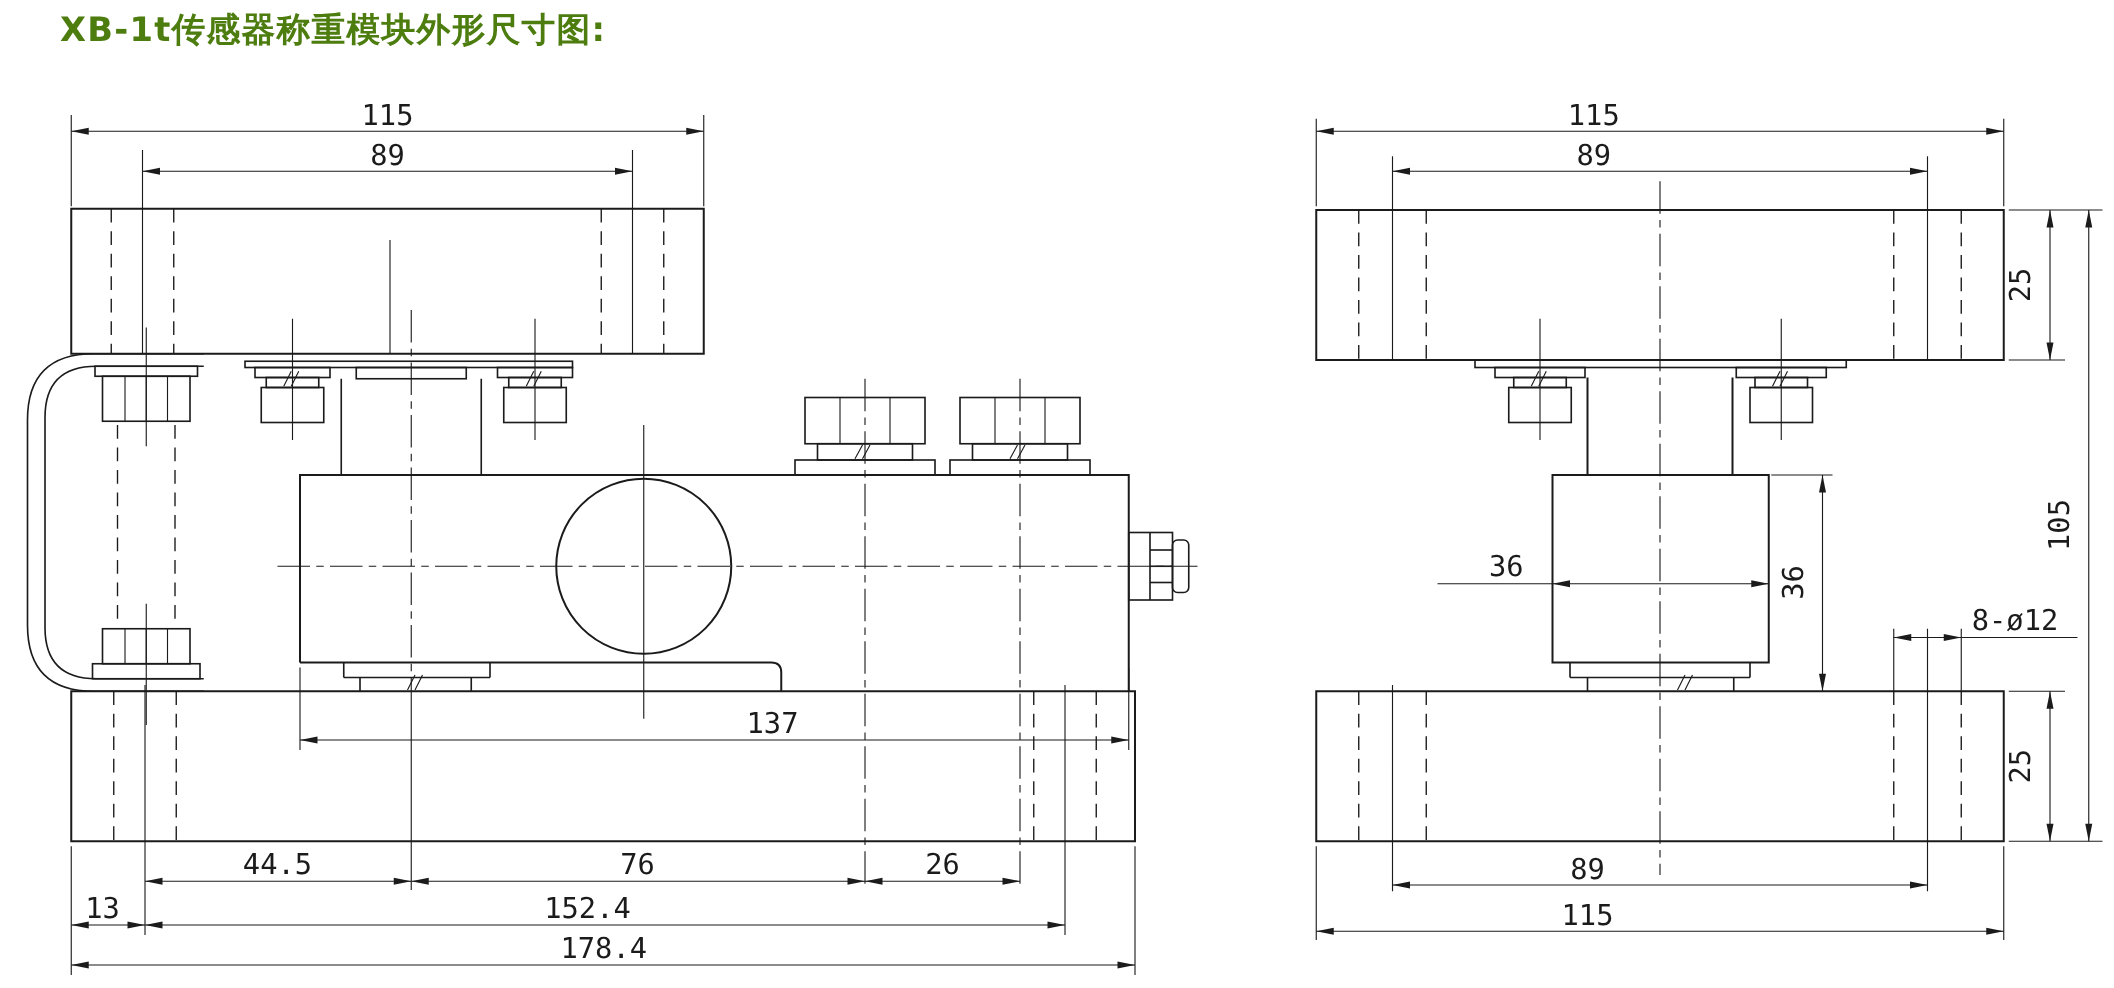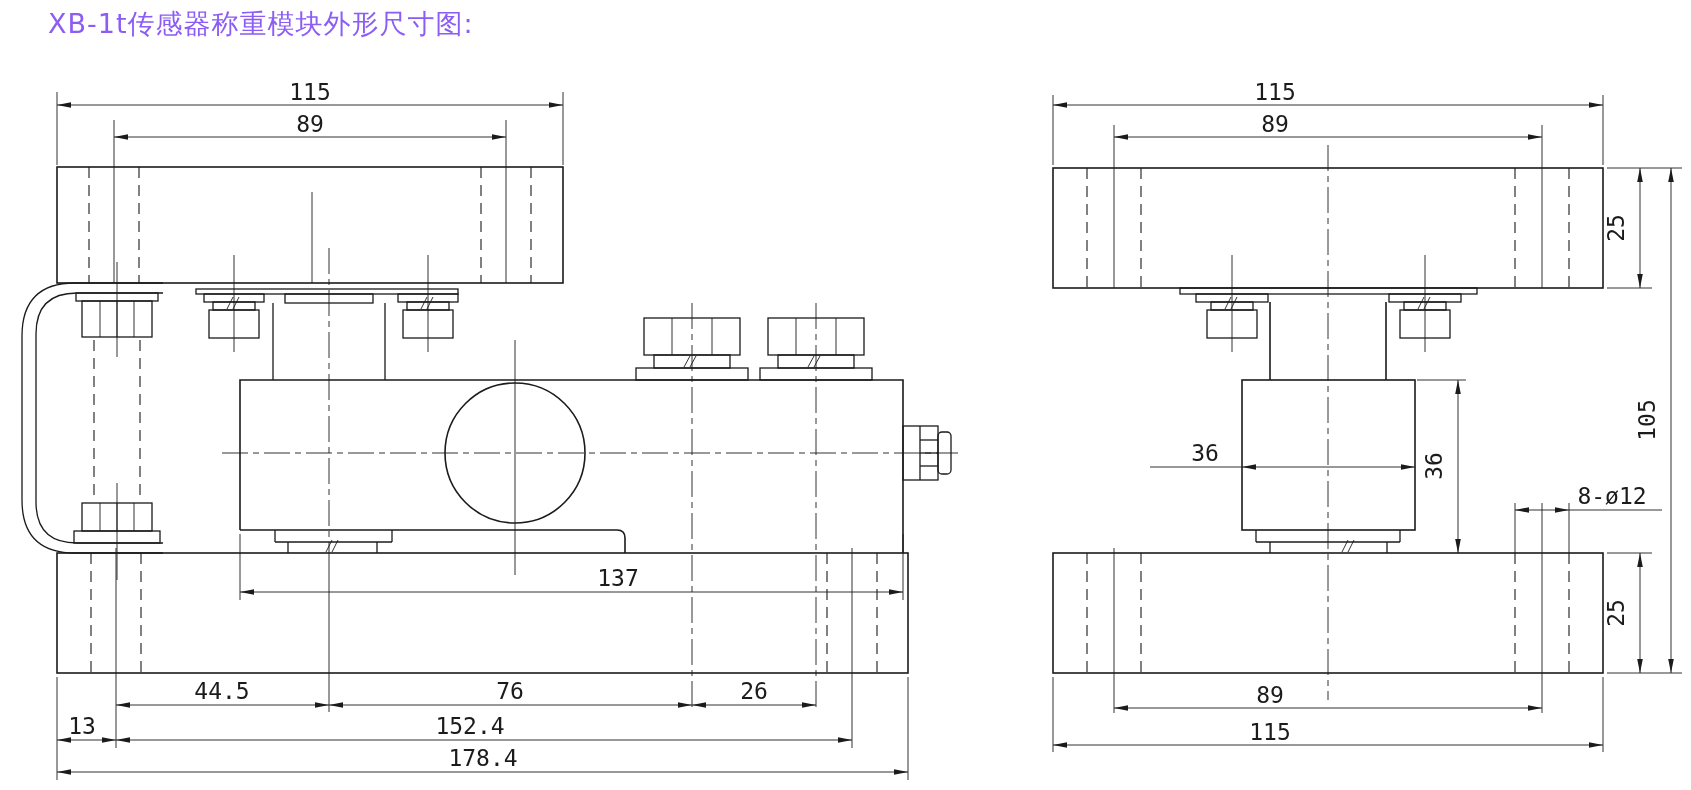--- a/index.html
+++ b/index.html
@@ -1,19 +1,19 @@
 <!DOCTYPE html>
 <html><head>
 <meta charset="utf-8">
 <style>
   html,body{margin:0;padding:0;background:#ffffff;}
   .canvas{position:relative;width:1691px;height:790px;background:#ffffff;overflow:hidden;
           font-family:"DejaVu Sans Mono", monospace;}
   .title{position:absolute;left:48px;top:6px;font-family:"DejaVu Sans", sans-serif;
-         font-weight:normal;font-size:27px;color:#8b5cf6;letter-spacing:1px;}
+         font-weight:bold;font-size:27px;color:#4d7c0f;letter-spacing:1px;}
   svg{position:absolute;left:0;top:0;}
   .ol{stroke:#1b1b1b;stroke-width:1.6;fill:none;}
   .ol2{stroke:#1b1b1b;stroke-width:1.3;fill:none;}
   .tl{stroke:#1b1b1b;stroke-width:0.9;fill:none;}
   .hid{stroke:#1b1b1b;stroke-width:1.1;fill:none;stroke-dasharray:11 7;}
   .cl{stroke:#1b1b1b;stroke-width:0.9;fill:none;stroke-dasharray:26 5 6 5;}
   .dim{stroke:#1b1b1b;stroke-width:0.9;fill:none;
        marker-start:url(#ar);marker-end:url(#ar);}
   text.d{font-family:"DejaVu Sans Mono", monospace;font-size:23px;fill:#1b1b1b;text-anchor:middle;}
 </style>

